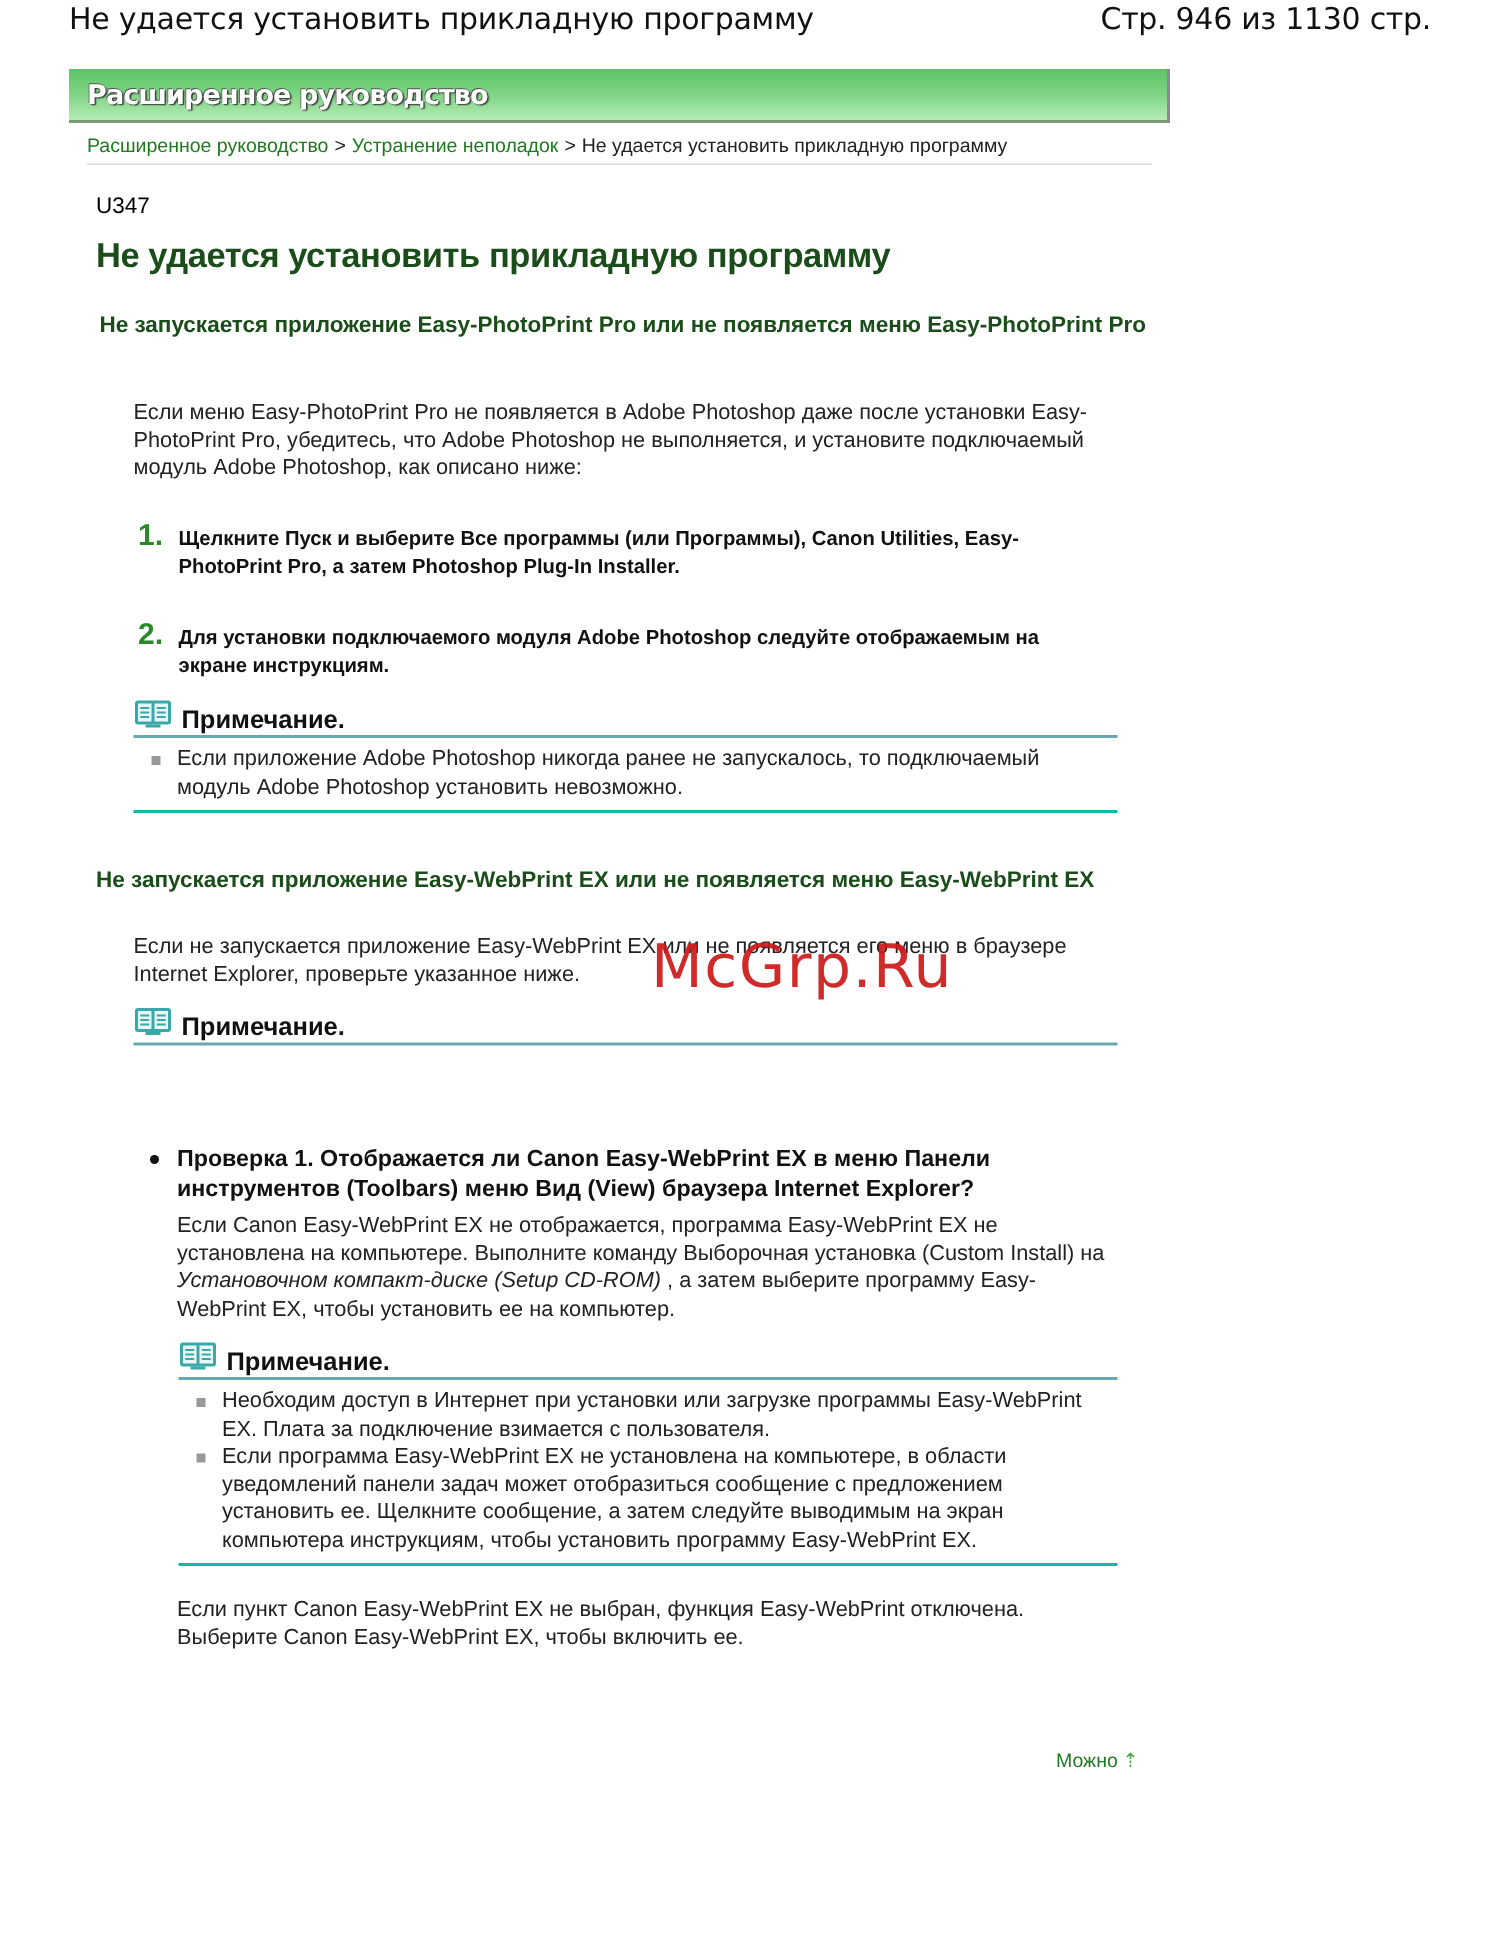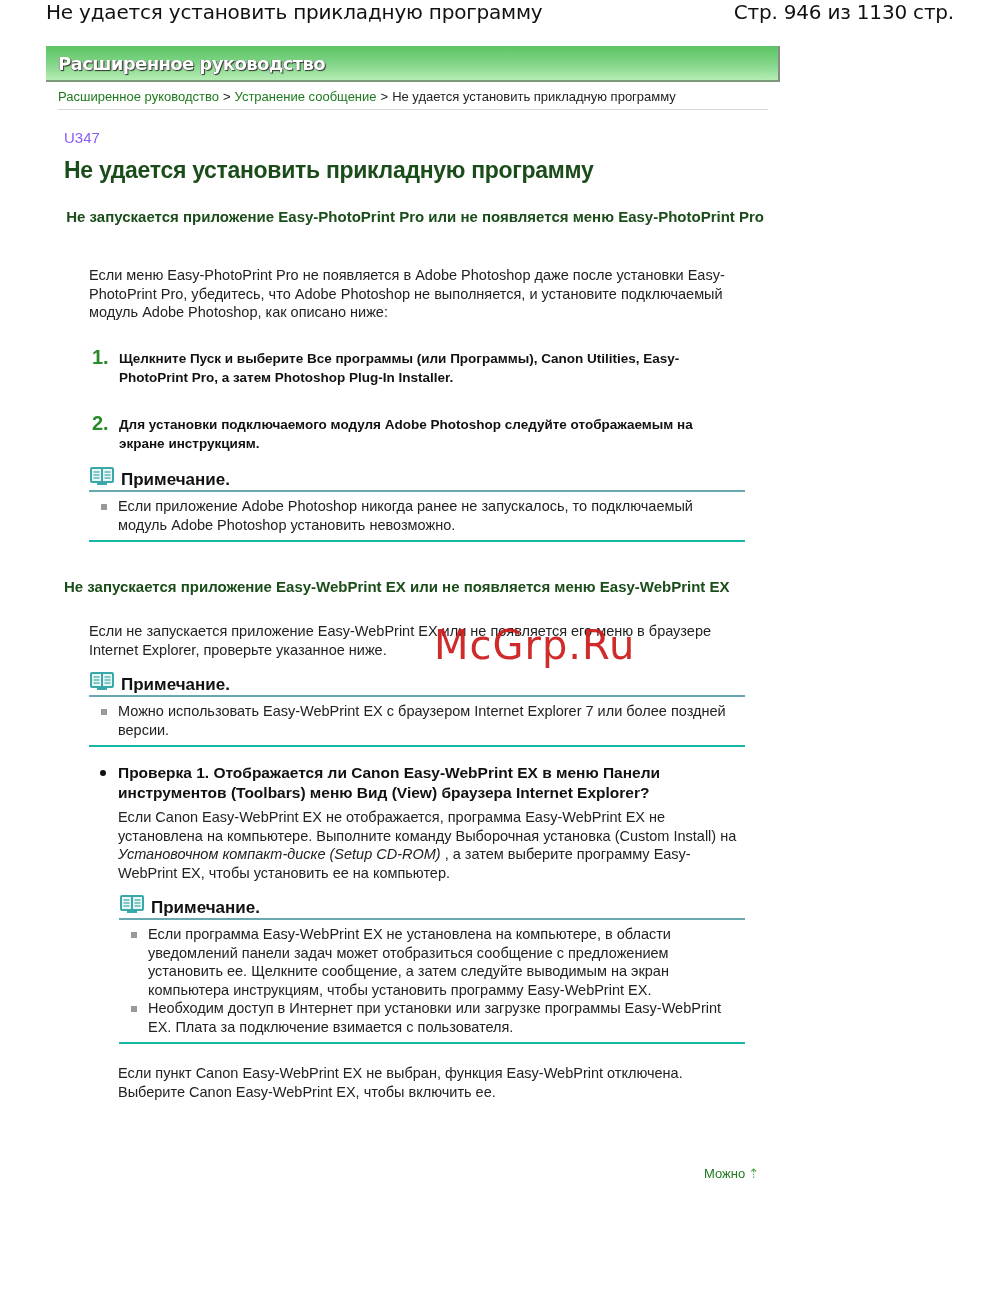--- a/index.html
+++ b/index.html
@@ -12,21 +12,21 @@
     .banner { position: absolute; left: 46px; top: 46px; width: 734px; height: 36px;
            background: linear-gradient(to bottom, #5cc464 0%, #7fd486 50%, #b6ecb4 100%);
            border-right: 2px solid #8a8a8a; border-bottom: 2px solid #7a9a7a; box-sizing: border-box; }
     .banner-text { position: absolute; left: 12px; top: 7px; font-size: 18px; font-weight: bold;
            color: #fff; font-family: "DejaVu Sans", sans-serif; letter-spacing: -0.6px;
            text-shadow: 1px 1px 1px #333, -0.5px -0.5px 0 #555; }
     .breadcrumb { position: absolute; left: 58px; top: 89px; font-size: 13px; color: #222; white-space: nowrap; }
     .breadcrumb a { color: #1e7a1e; text-decoration: none; }
     .breadcrumb .sep { color: #222; margin: 0 4px; }
     .bc-line { position: absolute; left: 58px; top: 109px; width: 710px; height: 1px; background: #d8d8d8; }
-    .code { position: absolute; left: 64px; top: 129px; font-size: 15px; color: #8b5cf6; }
+    .code { position: absolute; left: 64px; top: 129px; font-size: 15px; color: #000000; }
     .h1 { position: absolute; left: 64px; top: 157px; font-size: 23px; font-weight: bold; color: #1a4d1a;
           letter-spacing: -0.3px; margin: 0; }
     .h2 { position: absolute; left: 64px; font-size: 15px; font-weight: bold; color: #1a4d1a;
           line-height: 20px; width: 700px; margin: 0; }
     .para { position: absolute; font-size: 14.5px; line-height: 18.5px; color: #222; margin: 0; }
     .step { position: absolute; left: 92px; width: 640px; }
     .step-num { position: absolute; left: 0; top: -4px; font-size: 20px; font-weight: bold; color: #2a8a2a; }
     .step-text { position: absolute; left: 27px; font-size: 13.5px; font-weight: bold; line-height: 18.5px; color: #111; width: 600px; }
     .note { position: absolute; }
     .note-head { position: relative; height: 24px; border-bottom: 2px solid #6aa8b0; }
@@ -49,21 +49,21 @@
 <body>
 
 <div class="page-header-title">Не удается установить прикладную программу</div>
 <div class="page-header-num">Стр. 946 из 1130 стр.</div>
 
 <div class="banner">
   <span class="banner-text">Расширенное руководство</span>
 </div>
 
 <div class="breadcrumb">
-  <a href="#">Расширенное руководство</a><span class="sep">&gt;</span><a href="#">Устранение сообщение</a><span class="sep">&gt;</span><span>Не удается установить прикладную программу</span>
+  <a href="#">Расширенное руководство</a><span class="sep">&gt;</span><a href="#">Устранение неполадок</a><span class="sep">&gt;</span><span>Не удается установить прикладную программу</span>
 </div>
 <div class="bc-line"></div>
 
 <div class="code">U347</div>
 <h1 class="h1">Не удается установить прикладную программу</h1>
 
 <h2 class="h2" style="top:207px;text-align:right;">Не запускается приложение Easy-PhotoPrint Pro или не появляется меню Easy-PhotoPrint Pro</h2>
 <p class="para" style="left:89px; top:266px; width:660px;">Если меню Easy-PhotoPrint Pro не появляется в Adobe Photoshop даже после установки Easy-PhotoPrint Pro, убедитесь, что Adobe Photoshop не выполняется, и установите подключаемый модуль Adobe Photoshop, как описано ниже:</p>
 
 <div class="step" style="top:350px;">
@@ -108,23 +108,20 @@
       <line x1="4.5" y1="6" x2="10.5" y2="6" stroke="#3aa8a8" stroke-width="1.2"></line>
       <line x1="4.5" y1="9" x2="10.5" y2="9" stroke="#3aa8a8" stroke-width="1.2"></line>
       <line x1="4.5" y1="12" x2="10.5" y2="12" stroke="#3aa8a8" stroke-width="1.2"></line>
       <line x1="15.5" y1="6" x2="21.5" y2="6" stroke="#3aa8a8" stroke-width="1.2"></line>
       <line x1="15.5" y1="9" x2="21.5" y2="9" stroke="#3aa8a8" stroke-width="1.2"></line>
       <line x1="15.5" y1="12" x2="21.5" y2="12" stroke="#3aa8a8" stroke-width="1.2"></line>
       <rect x="8" y="17" width="10" height="2" fill="#3aa8a8"></rect>
     </svg>
     <span class="note-title">Примечание.</span>
   </div>
-  <div class="note-body">
-    <div class="note-item"><span class="sq"></span><span>Можно использовать Easy-WebPrint EX с браузером Internet Explorer 7 или более поздней версии.</span></div>
-  </div>
 </div>
 
 <div class="check" style="top:763px;">
   <div class="check-title"><span class="dot"></span><span>Проверка 1. Отображается ли Canon Easy-WebPrint EX в меню Панели инструментов (Toolbars) меню Вид (View) браузера Internet Explorer?</span></div>
   <div class="check-body"><span>Если Canon Easy-WebPrint EX не отображается, программа Easy-WebPrint EX не установлена на компьютере. Выполните команду Выборочная установка (Custom Install) на </span><i>Установочном компакт-диске (Setup CD-ROM)</i><span> , а затем выберите программу Easy-WebPrint EX, чтобы установить ее на компьютер.</span></div>
 </div>
 
 <div class="note" style="left:119px; top:894px; width:626px;">
   <div class="note-head">
     <svg class="note-icon" viewBox="0 0 26 20">
@@ -135,22 +132,22 @@
       <line x1="4.5" y1="9" x2="10.5" y2="9" stroke="#3aa8a8" stroke-width="1.2"></line>
       <line x1="4.5" y1="12" x2="10.5" y2="12" stroke="#3aa8a8" stroke-width="1.2"></line>
       <line x1="15.5" y1="6" x2="21.5" y2="6" stroke="#3aa8a8" stroke-width="1.2"></line>
       <line x1="15.5" y1="9" x2="21.5" y2="9" stroke="#3aa8a8" stroke-width="1.2"></line>
       <line x1="15.5" y1="12" x2="21.5" y2="12" stroke="#3aa8a8" stroke-width="1.2"></line>
       <rect x="8" y="17" width="10" height="2" fill="#3aa8a8"></rect>
     </svg>
     <span class="note-title">Примечание.</span>
   </div>
   <div class="note-body">
+    <div class="note-item"><span class="sq"></span><span>Необходим доступ в Интернет при установки или загрузке программы Easy-WebPrint EX. Плата за подключение взимается с пользователя.</span></div>
     <div class="note-item"><span class="sq"></span><span>Если программа Easy-WebPrint EX не установлена на компьютере, в области уведомлений панели задач может отобразиться сообщение с предложением установить ее. Щелкните сообщение, а затем следуйте выводимым на экран компьютера инструкциям, чтобы установить программу Easy-WebPrint EX.</span></div>
-    <div class="note-item"><span class="sq"></span><span>Необходим доступ в Интернет при установки или загрузке программы Easy-WebPrint EX. Плата за подключение взимается с пользователя.</span></div>
   </div>
 </div>
 
 <div class="check" style="top:1059px;">
   <div class="check-body">Если пункт Canon Easy-WebPrint EX не выбран, функция Easy-WebPrint отключена. Выберите Canon Easy-WebPrint EX, чтобы включить ее.</div>
 </div>
 
 <a href="#" class="to-top"><span>Можно</span><span class="arrow">⇡</span></a>
 
 <div class="watermark">McGrp.Ru</div>

